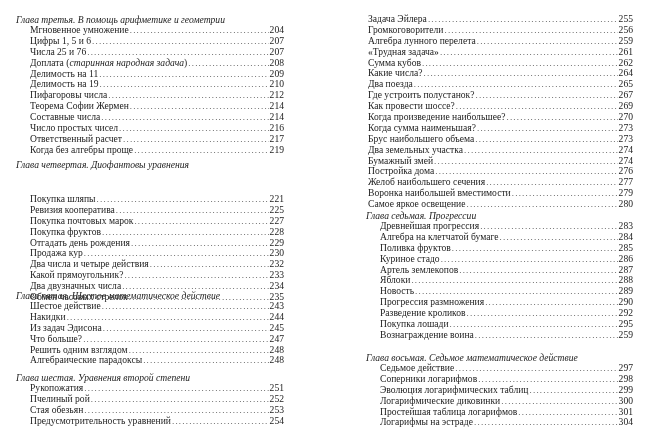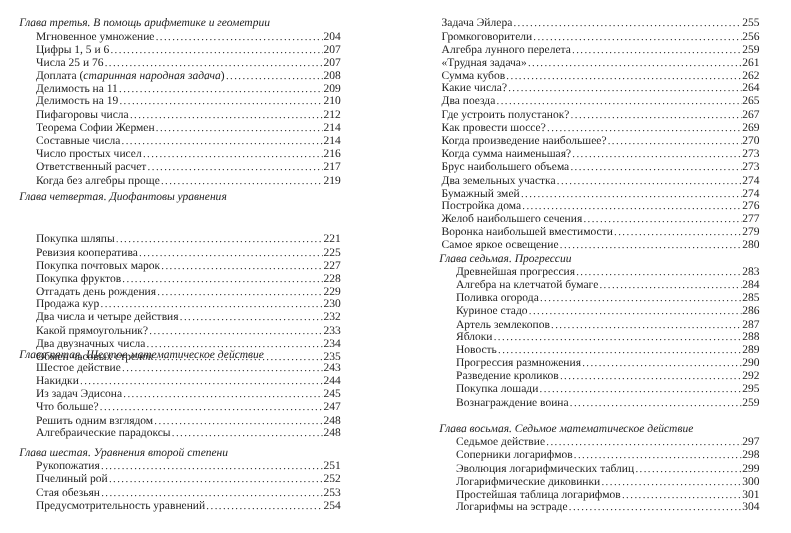--- a/index.html
+++ b/index.html
@@ -305,21 +305,21 @@
           <span class="t">Древнейшая прогрессия</span>
           <span class="dots"></span>
           <span class="p">283</span>
         </div>
         <div class="entry">
           <span class="t">Алгебра на клетчатой бумаге</span>
           <span class="dots"></span>
           <span class="p">284</span>
         </div>
         <div class="entry">
-          <span class="t">Поливка огорода</span>
+          <span class="t">Поливка фруктов</span>
           <span class="dots"></span>
           <span class="p">285</span>
         </div>
         <div class="entry">
           <span class="t">Куриное стадо</span>
           <span class="dots"></span>
           <span class="p">286</span>
         </div>
         <div class="entry">
           <span class="t">Артель землекопов</span>

